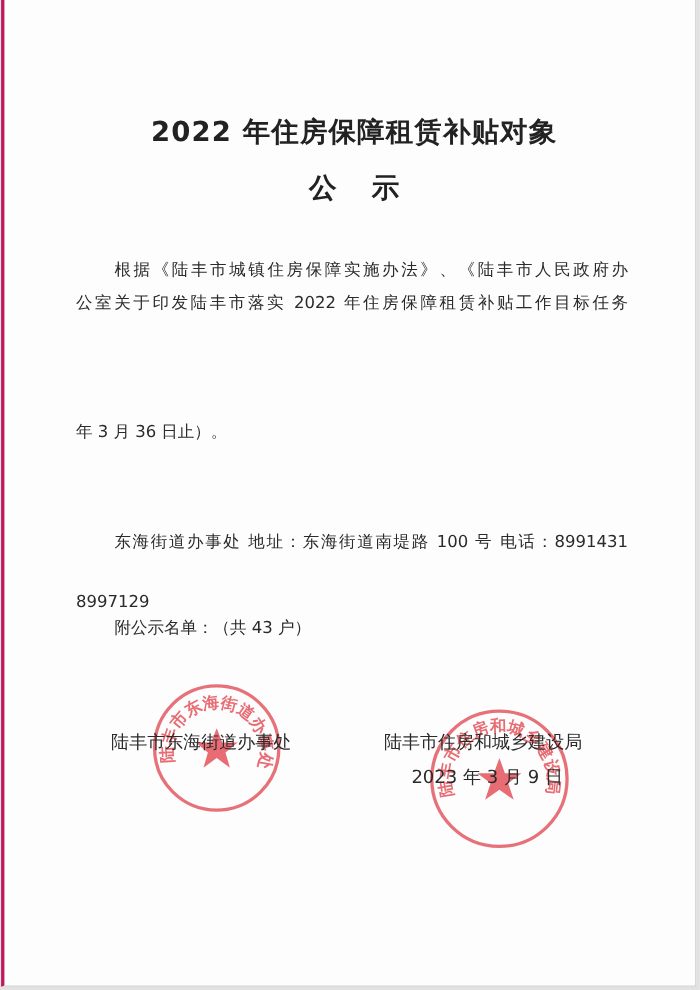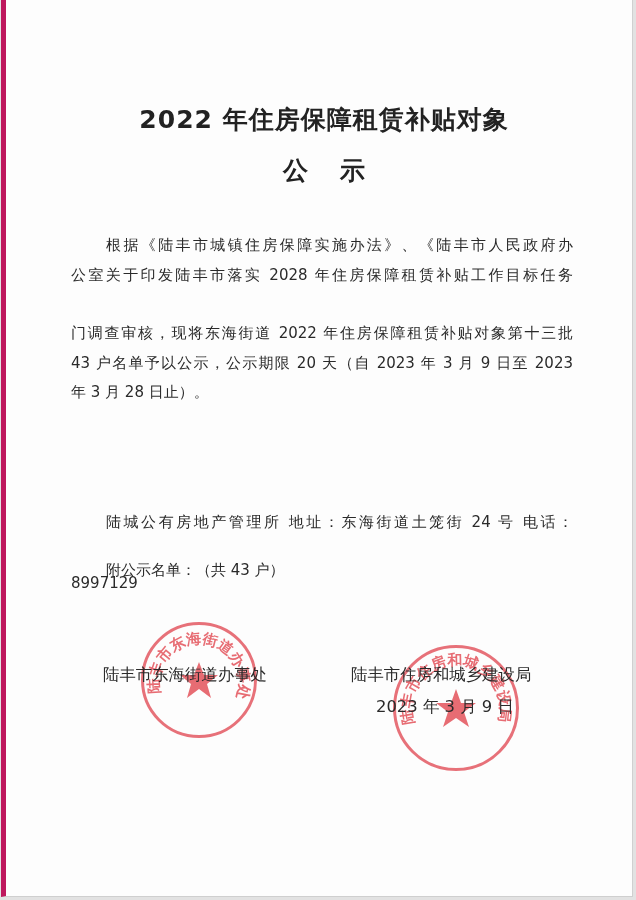--- a/index.html
+++ b/index.html
@@ -14,21 +14,21 @@
       overflow: hidden;
       font-family: "DejaVu Sans", "Liberation Sans", sans-serif;
     }
     .page {
       position: absolute;
       left: 1px;
       top: 0;
       width: 632px;
       height: 897px;
       background: #fdfdfd;
-      border-left: 5px solid #be185d;
+      border-left: 3px solid #be185d;
       border-right: 1px solid #d0d0d0;
       border-bottom: 1px solid #cfcfcf;
       box-sizing: border-box;
     }
     .title {
       position: absolute;
       left: 0;
       width: 636px;
       text-align: center;
       color: #222;
@@ -77,28 +77,26 @@
 <body>
 
 <div class="page">
 
   <div class="title main">2022 年住房保障租赁补贴对象</div>
   <div class="title sub">
     <span>公</span><span>示</span>
   </div>
 
   <div class="line indent" style="top:234px">根据《陆丰市城镇住房保障实施办法》、《陆丰市人民政府办</div>
-  <div class="line" style="top:264px">公室关于印发陆丰市落实 2028 年住房保障租赁补贴工作目标任务</div>
-  <div class="line" style="top:322px">门调查审核，现将东海街道 2022 年住房保障租赁补贴对象第十三批</div>
-  <div class="line" style="top:352px">43 户名单予以公示，公示期限 20 天（自 2023 年 3 月 9 日至 2023</div>
-  <div class="line left" style="top:381px">年 3 月 28 日止）。</div>
+  <div class="line" style="top:264px">公室关于印发陆丰市落实 2022 年住房保障租赁补贴工作目标任务</div>
+  <div class="line left" style="top:381px">年 3 月 36 日止）。</div>
 
 
-  <div class="line indent" style="top:511px">陆城公有房地产管理所     地址：东海街道土笼街 24 号  电话：</div>
-  <div class="line left" style="top:572px">8997129</div>
+  <div class="line indent" style="top:481px">东海街道办事处  地址：东海街道南堤路 100 号   电话：8991431</div>
+  <div class="line left" style="top:536px">8997129</div>
 
   <div class="line indent left" style="top:559px">附公示名单：（共 43 户）</div>
 
   <div class="stamp" style="left:135px; top:622px; width:116px; height:116px;">
     <svg width="116" height="116" viewBox="0 0 116 116">
       <defs>
         <path id="arcL" d="M 20 74 A 40 40 0 1 1 96 74"></path>
       </defs>
       <polygon points="58,40 63,53 77,53 66,62 70,76 58,67 46,76 50,62 39,53 53,53" fill="rgba(225,60,70,0.75)"></polygon>
       <text font-size="15" fill="rgba(225,60,70,0.75)" font-family="DejaVu Sans, sans-serif" font-weight="bold">

